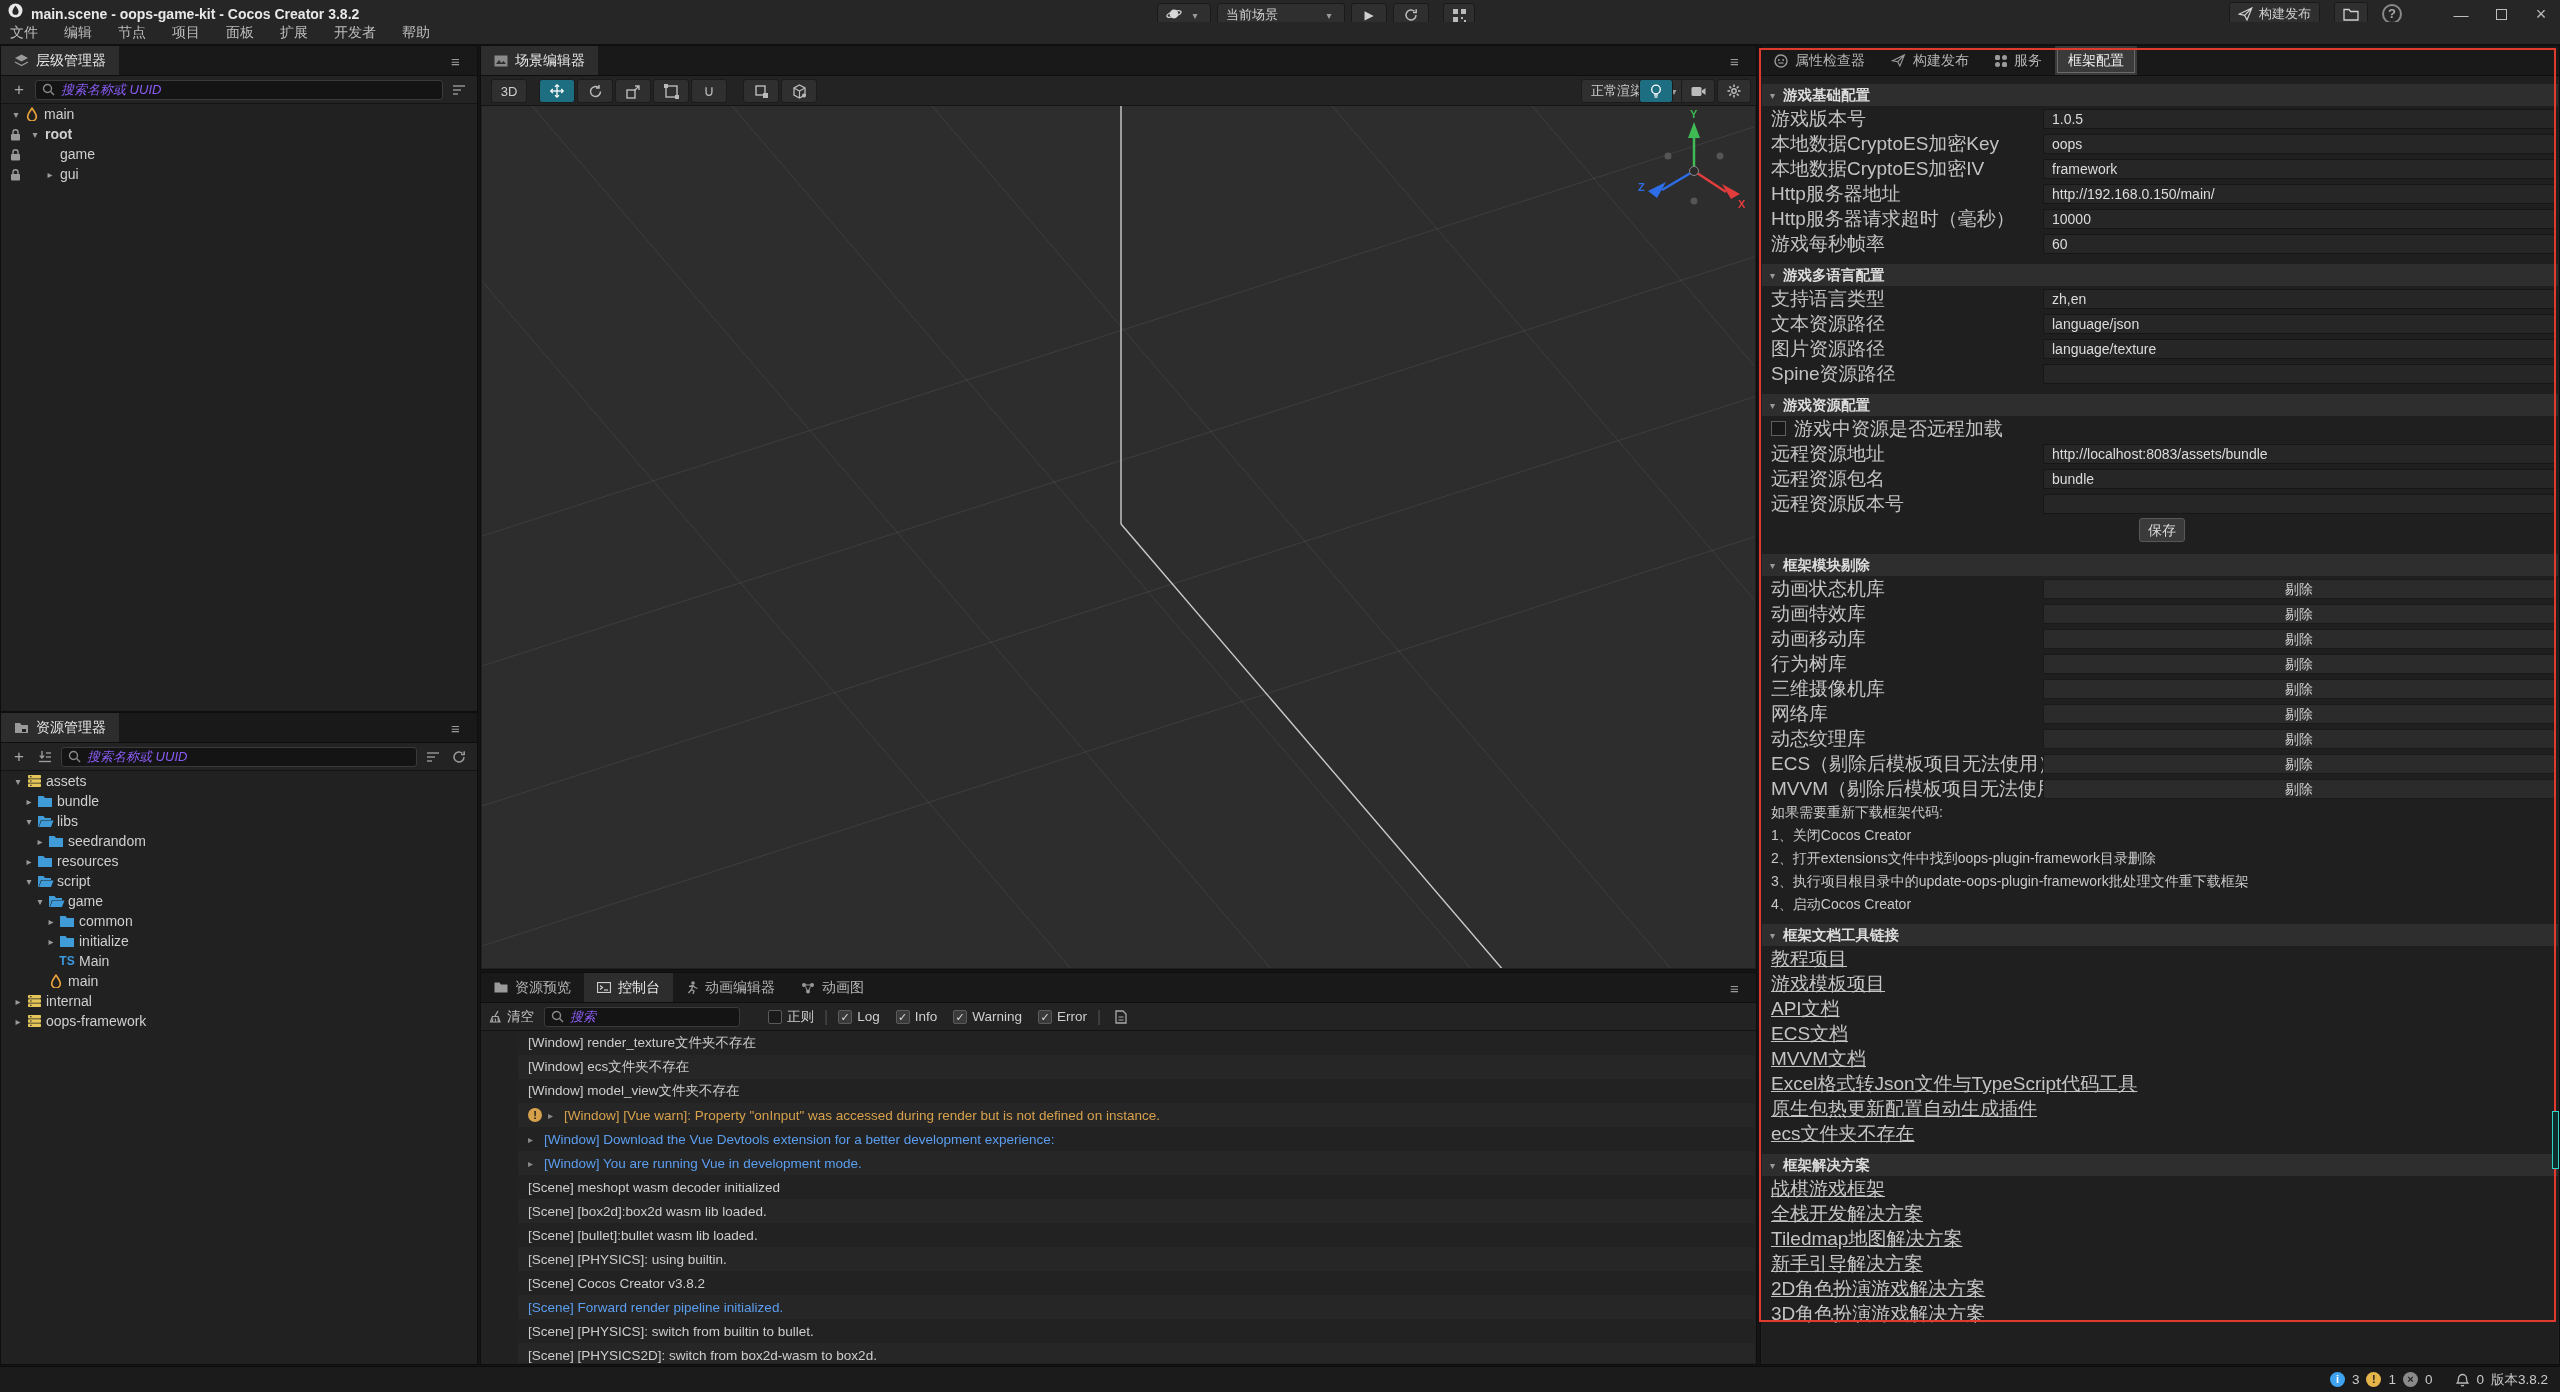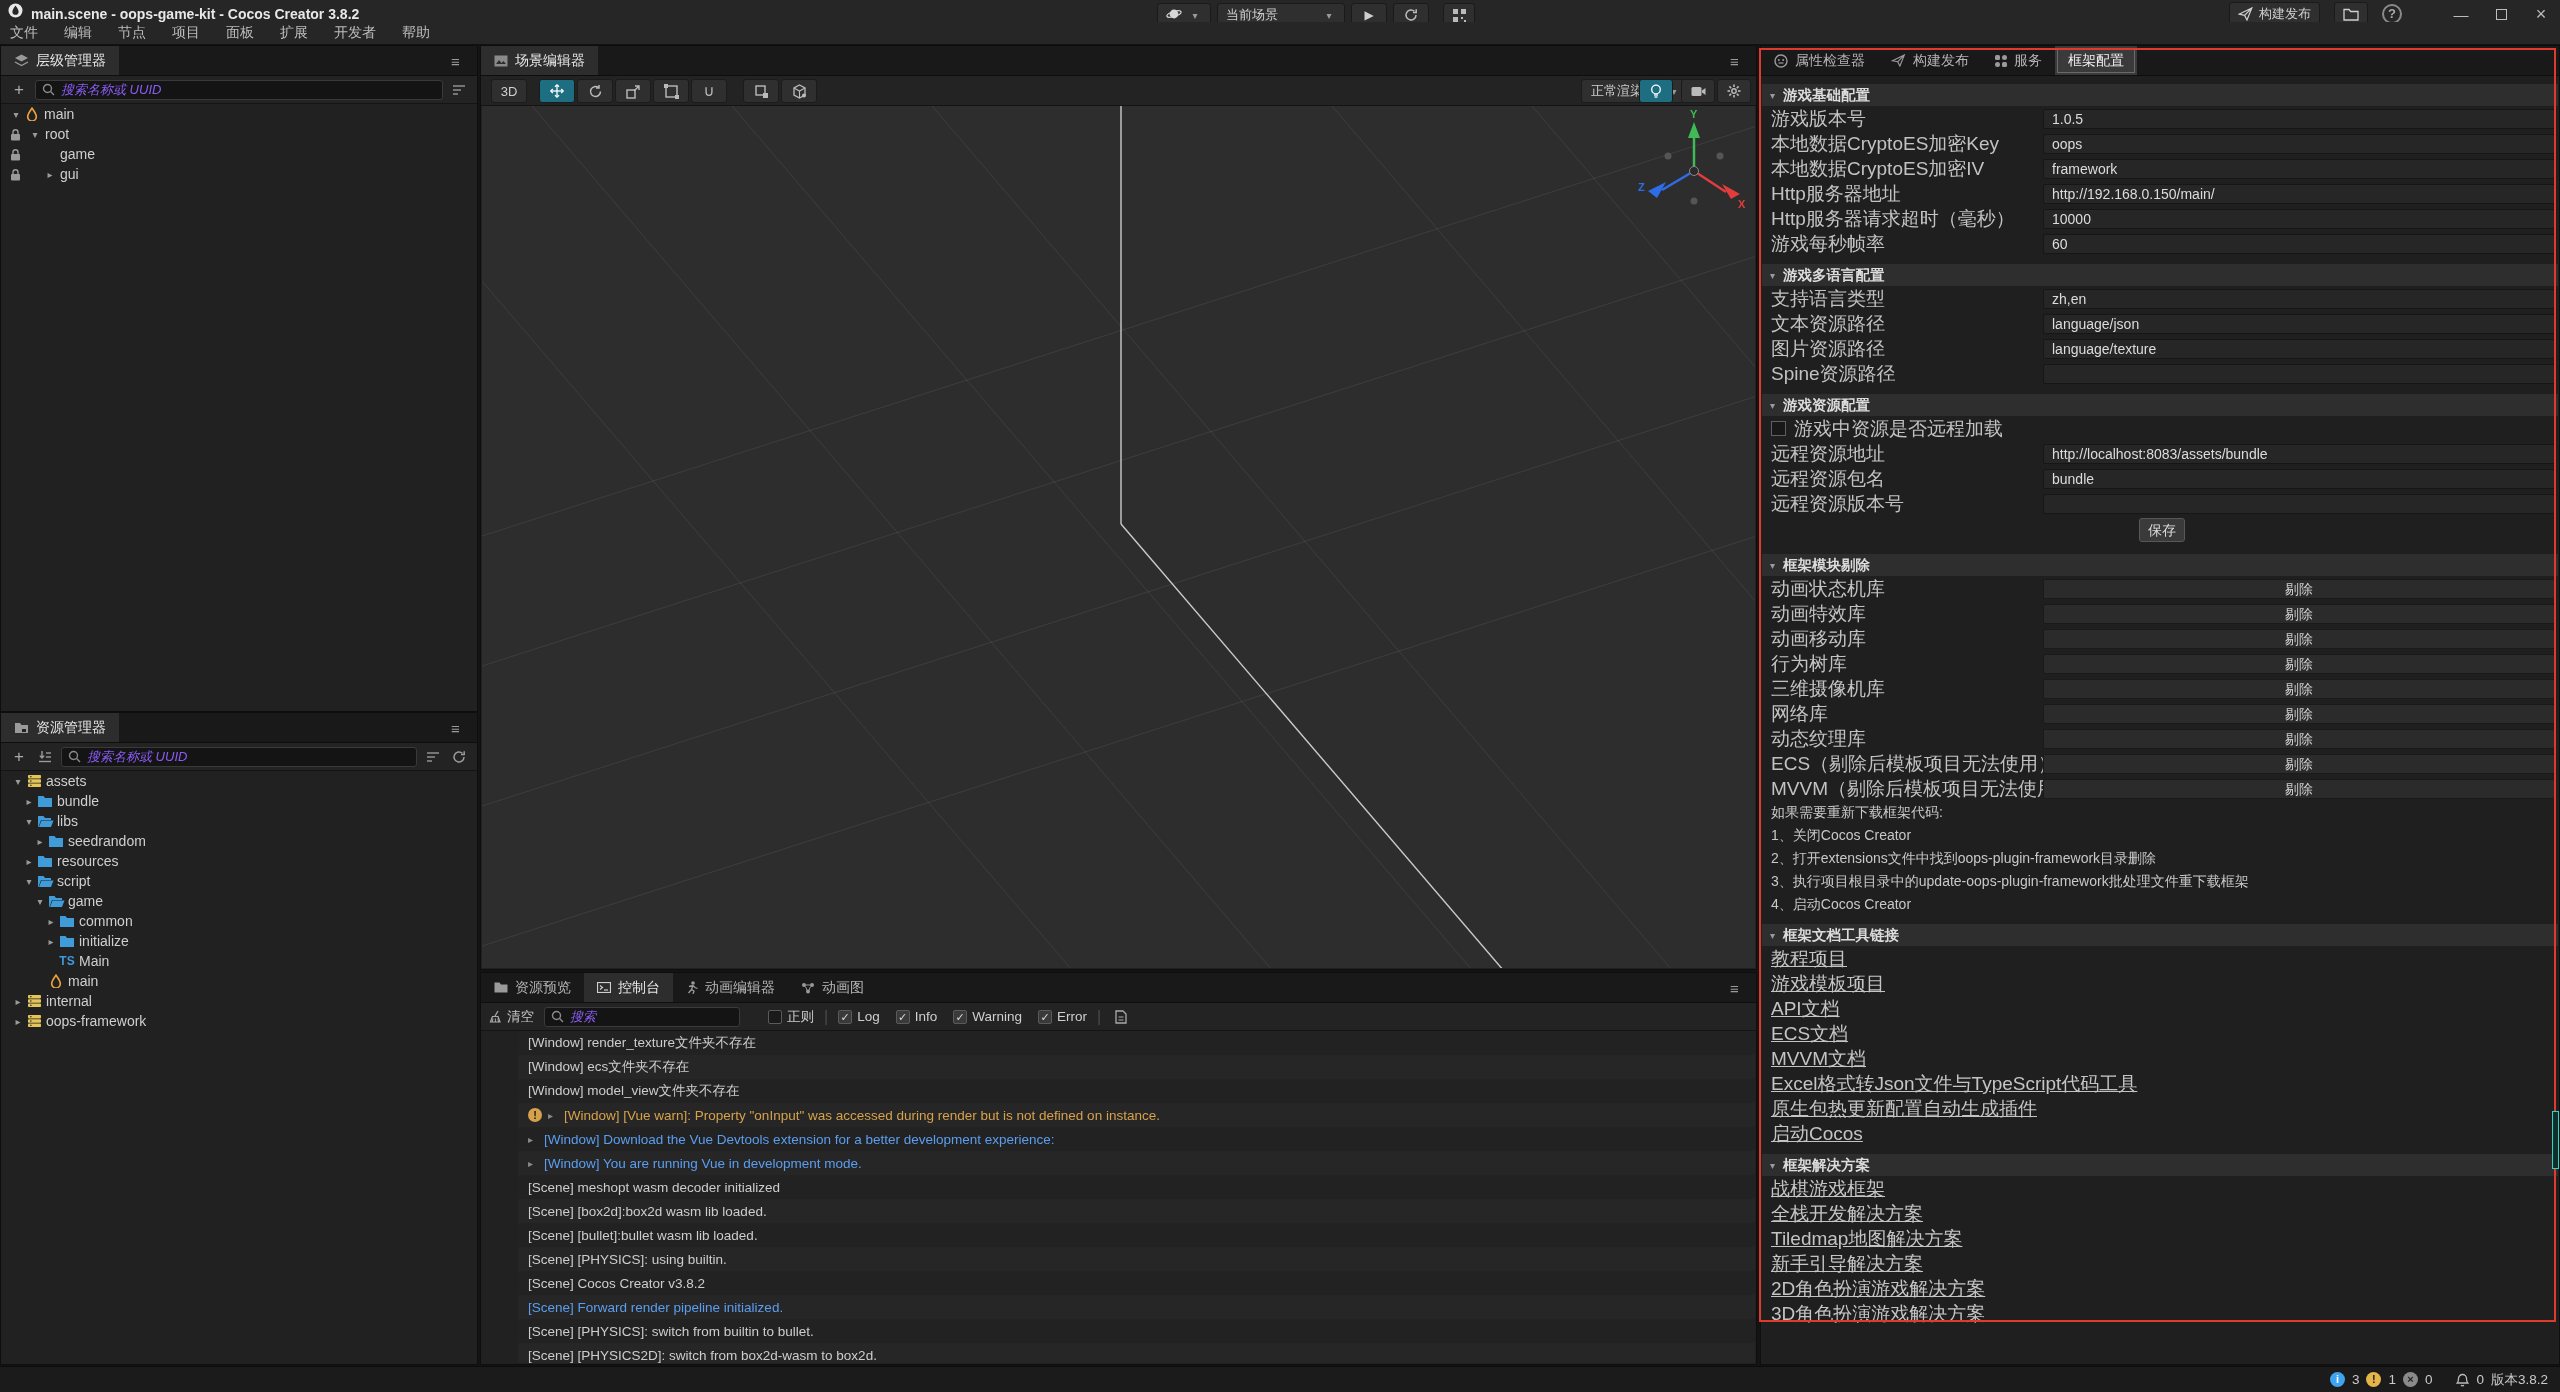--- a/index.html
+++ b/index.html
@@ -177,21 +177,21 @@
           </svg>
         </span>
         <span style="margin-left: 3px;">main</span>
       </div>
       <div class="tree-row">
         <span class="lock"><svg width="11" height="13">
             <rect x="1" y="6" width="9" height="6.5" rx="1" fill="#9a9a9a"></rect>
             <path d="M3 6V4.3a2.5 2.5 0 0 1 5 0V6" fill="none" stroke="#9a9a9a" stroke-width="1.4"></path>
           </svg></span>
         <span class="arrow" style="margin-left: 27px;">▾</span>
-        <span style="margin-left: 3px;">root</span>
+        <span style="margin-left: 3px; font-weight: bold;">root</span>
       </div>
       <div class="tree-row">
         <span class="lock"><svg width="11" height="13">
             <rect x="1" y="6" width="9" height="6.5" rx="1" fill="#9a9a9a"></rect>
             <path d="M3 6V4.3a2.5 2.5 0 0 1 5 0V6" fill="none" stroke="#9a9a9a" stroke-width="1.4"></path>
           </svg></span>
         <span class="arrow" style="margin-left: 42px;"></span>
         <span style="margin-left: 3px;">game</span>
       </div>
       <div class="tree-row">
@@ -845,21 +845,21 @@
         <div class="crow link">
           <span class="lbl">MVVM文档</span>
         </div>
         <div class="crow link">
           <span class="lbl">Excel格式转Json文件与TypeScript代码工具</span>
         </div>
         <div class="crow link">
           <span class="lbl">原生包热更新配置自动生成插件</span>
         </div>
         <div class="crow link">
-          <span class="lbl">启动Cocos</span>
+          <span class="lbl">ecs文件夹不存在</span>
         </div>
       </div>
       <div class="sec">
         <div class="sec-h">
           <span class="arrow">▾</span>
           <span>框架解决方案</span>
         </div>
         <div class="crow link">
           <span class="lbl">战棋游戏框架</span>
         </div>

